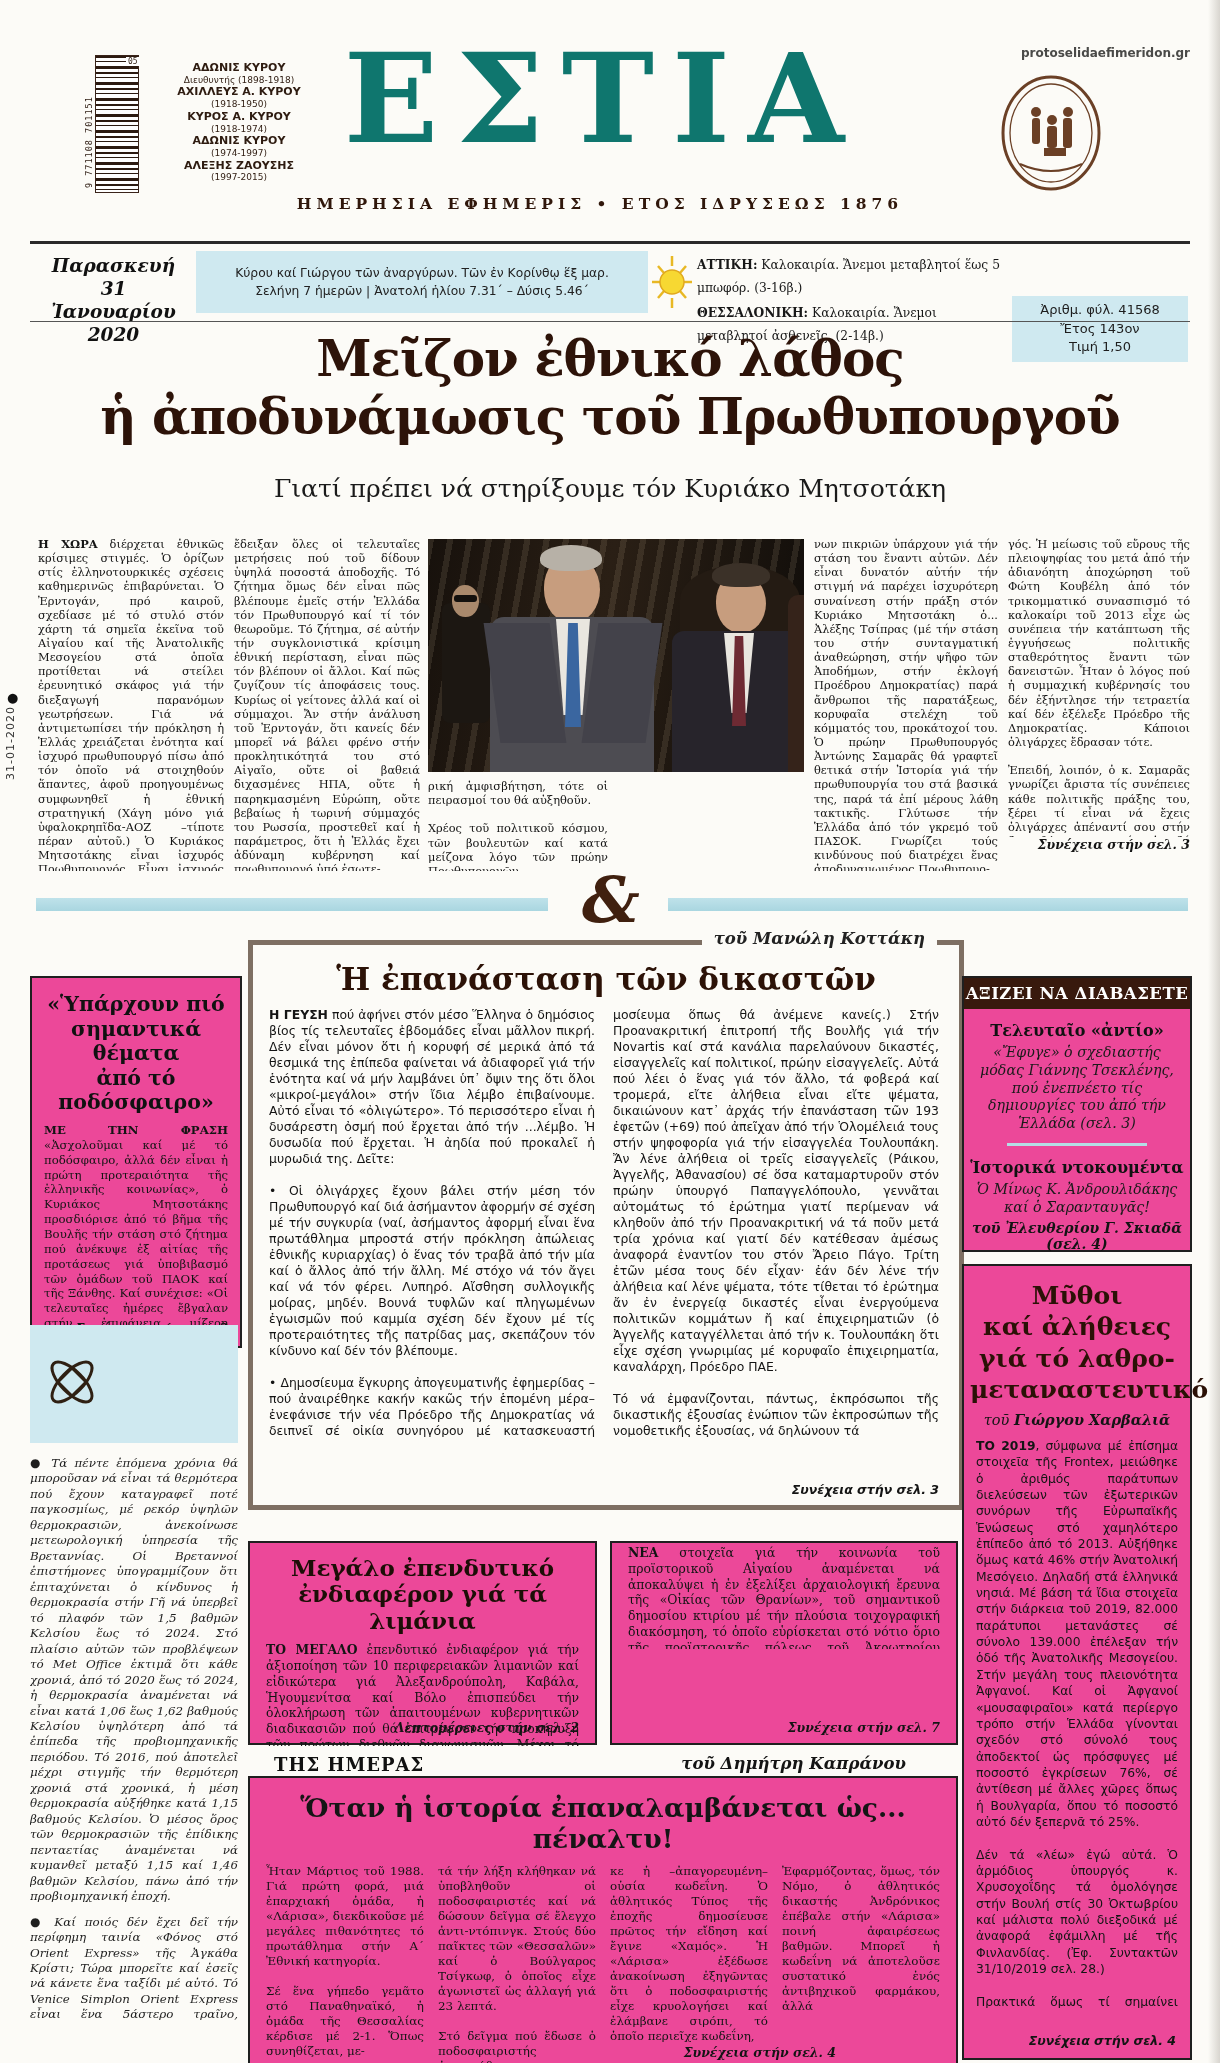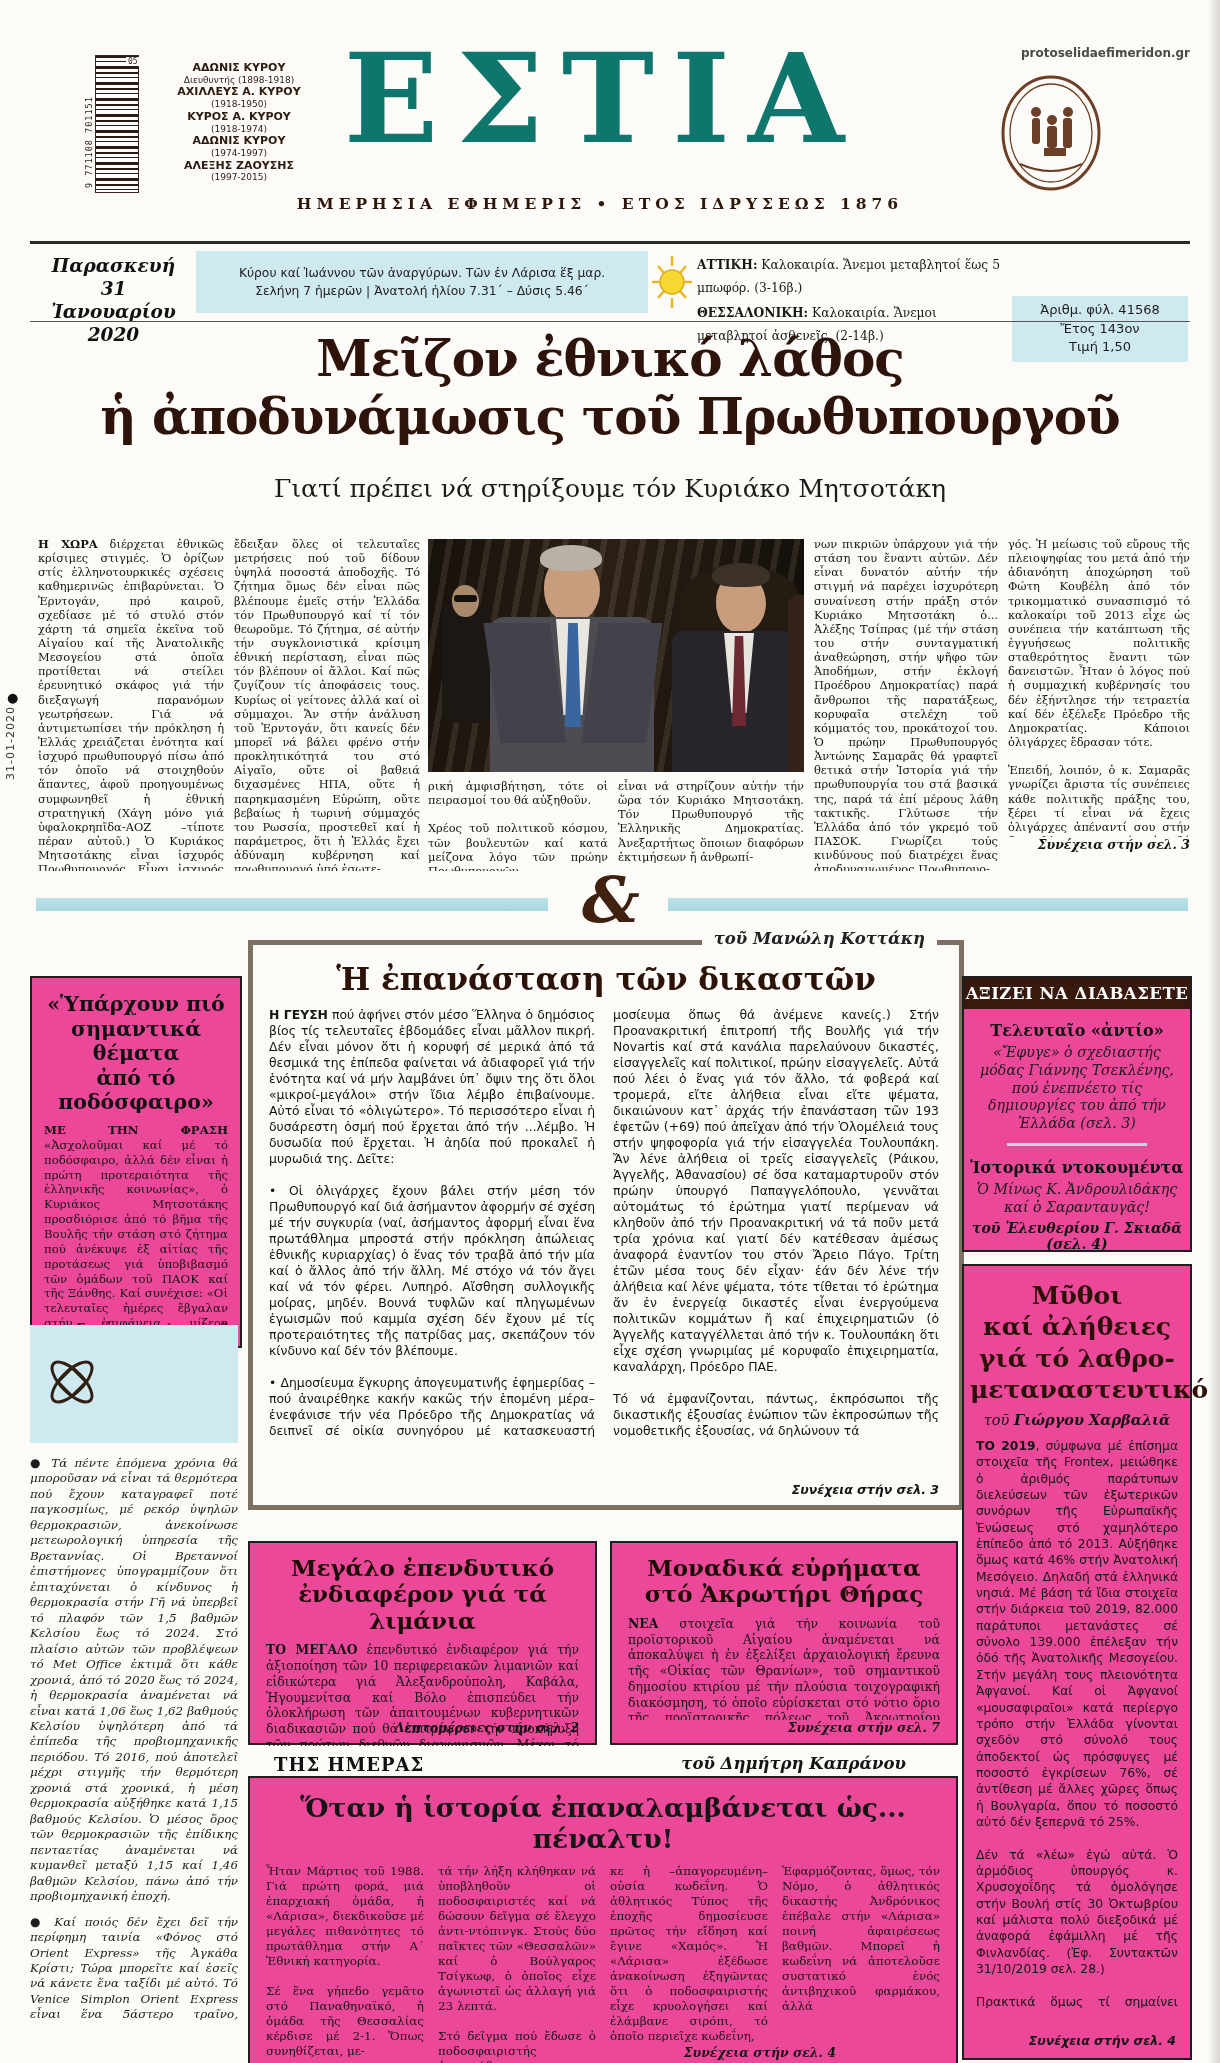--- a/index.html
+++ b/index.html
@@ -138,21 +138,21 @@
       <path d="M20 90 Q51 104 82 90" fill="none" stroke="#6b4026" stroke-width="2"></path>
     </svg>
   </div>
 
   <div class="abs rule-top"></div>
   <div class="abs datebox">
     <div>Παρασκευή</div>
     <div>31 Ἰανουαρίου 2020</div>
   </div>
   <div class="abs saintsbox">
-    <div>Κύρου καί Ἰωάννου τῶν ἀναργύρων. Τῶν ἐν Λάρισα ἕξ μαρ.</div>
+    <div>Κύρου καί Γιώργου τῶν ἀναργύρων. Τῶν ἐν Κορίνθῳ ἕξ μαρ.</div>
     <div>Σελήνη 7 ἡμερῶν | Ἀνατολή ἡλίου 7.31΄ – Δύσις 5.46΄</div>
   </div>
   <div class="abs sun">
     <svg width="44" height="60" viewBox="0 0 44 60">
       <g stroke="#e8b824" stroke-width="2.5">
         <line x1="22" y1="4" x2="22" y2="14"></line>
           <line x1="22" y1="46" x2="22" y2="56"></line>
         <line x1="2" y1="30" x2="10" y2="30"></line>
           <line x1="34" y1="30" x2="42" y2="30"></line>
         <line x1="8" y1="14" x2="14" y2="21"></line>
@@ -200,21 +200,20 @@
     <div class="fig" style="left:284px;top:24px;width:58px;height:24px;background:#3b3128;border-radius:50% 50% 40% 40%;"></div>
     <div class="fig" style="left:244px;top:92px;width:140px;height:141px;background:#27242b;border-radius:12px 12px 0 0;"></div>
     <div class="fig" style="left:296px;top:94px;width:30px;height:80px;background:#e9e6df;clip-path:polygon(0 0,100% 0,75% 100%,25% 100%);"></div>
     <div class="fig" style="left:304px;top:97px;width:14px;height:90px;background:#6e2a33;clip-path:polygon(20% 0,80% 0,100% 100%,0 100%);"></div>
     <div class="fig" style="left:360px;top:56px;width:30px;height:177px;background:#35231a;border-radius:10px 0 0 0;"></div>
   </div>
 
   <div class="abs col just clip pre c3">ρική ἀμφισβήτηση, τότε οἱ πειρασμοί του θά αὐξηθοῦν.
 
 Χρέος τοῦ πολιτικοῦ κόσμου, τῶν βουλευτῶν καί κατά μείζονα λόγο τῶν πρώην Πρωθυπουργῶν</div>
-  <div class="abs col just clip c4">εἶναι νά στηρίζουν αὐτήν τήν ὥρα τόν Κυριάκο Μητσοτάκη. Τόν Πρωθυπουργό τῆς Ἑλληνικῆς Δημοκρατίας. Ἀνεξαρτήτως ὅποιων διαφόρων ἐκτιμήσεων ἤ ἀνθρωπί-</div>
   <div class="abs col just clip c5">νων πικριῶν ὑπάρχουν γιά τήν στάση του ἔναντι αὐτῶν. Δέν εἶναι δυνατόν αὐτήν τήν στιγμή νά παρέχει ἰσχυρότερη συναίνεση στήν πράξη στόν Κυριάκο Μητσοτάκη ὁ... Ἀλέξης Τσίπρας (μέ τήν στάση του στήν συνταγματική ἀναθεώρηση, στήν ψῆφο τῶν Ἀποδήμων, στήν ἐκλογή Προέδρου Δημοκρατίας) παρά ἄνθρωποι τῆς παρατάξεως, κορυφαῖα στελέχη τοῦ κόμματός του, προκάτοχοί του. Ὁ πρώην Πρωθυπουργός Ἀντώνης Σαμαρᾶς θά γραφτεῖ θετικά στήν Ἱστορία γιά τήν πρωθυπουργία του στά βασικά της, παρά τά ἐπί μέρους λάθη τακτικῆς. Γλύτωσε τήν Ἑλλάδα ἀπό τόν γκρεμό τοῦ ΠΑΣΟΚ. Γνωρίζει τούς κινδύνους πού διατρέχει ἕνας ἀποδυναμωμένος Πρωθυπουρ-</div>
   <div class="abs col clip c6">
     <div class="just pre" style="height:300px;overflow:hidden;">γός. Ἡ μείωσις τοῦ εὔρους τῆς πλειοψηφίας του μετά ἀπό τήν ἀδιανόητη ἀποχώρηση τοῦ Φώτη Κουβέλη ἀπό τόν τρικομματικό συνασπισμό τό καλοκαίρι τοῦ 2013 εἶχε ὡς συνέπεια τήν κατάπτωση τῆς ἐγγυήσεως πολιτικῆς σταθερότητος ἔναντι τῶν δανειστῶν. Ἦταν ὁ λόγος πού ἡ συμμαχική κυβέρνησίς του δέν ἐξήντλησε τήν τετραετία καί δέν ἐξέλεξε Πρόεδρο τῆς Δημοκρατίας. Κάποιοι ὀλιγάρχες ἔδρασαν τότε.
 
 Ἐπειδή, λοιπόν, ὁ κ. Σαμαρᾶς γνωρίζει ἄριστα τίς συνέπειες κάθε πολιτικῆς πράξης του, ξέρει τί εἶναι νά ἔχεις ὀλιγάρχες ἀπέναντί σου στήν διακυβέρνηση, καί ἐπειδή διαθέτει τεράστια ἐμπειρία</div>
     <div class="cont">Συνέχεια στήν σελ. 3</div>
   </div>
 
   <div class="abs edge-dot">●</div>
   <div class="abs edge-date">31-01-2020</div>
@@ -285,22 +284,20 @@
   </div>
 
   <div class="abs bx ports">
     <div class="midbx-h pre">Μεγάλο ἐπενδυτικό
 ἐνδιαφέρον γιά τά λιμάνια</div>
     <div class="midbx-b just clip"><span class="leadin">ΤΟ ΜΕΓΑΛΟ</span><span> ἐπενδυτικό ἐνδιαφέρον γιά τήν ἀξιοποίηση τῶν 10 περιφερειακῶν λιμανιῶν καί εἰδικώτερα γιά Ἀλεξανδρούπολη, Καβάλα, Ἡγουμενίτσα καί Βόλο ἐπισπεύδει τήν ὁλοκλήρωση τῶν ἀπαιτουμένων κυβερνητικῶν διαδικασιῶν πού θά ἐπιτρέψουν τήν προκήρυξη τῶν πρώτων διεθνῶν διαγωνισμῶν. Μέχρι τό τέλος Φεβρουαρίου θά κατατεθεῖ πρός ψήφισιν στήν Βουλή τό νέο θεσμικό πλαίσιο.</span></div>
     <div class="cont midbx-c">Λεπτομέρειες στήν σελ. 2</div>
   </div>
 
   <div class="abs bx thera">
-    <div class="midbx-h pre">Μοναδικά εὑρήματα
-στό Ἀκρωτήρι Θήρας</div>
     <div class="midbx-b just clip"><span class="leadin">ΝΕΑ</span><span> στοιχεῖα γιά τήν κοινωνία τοῦ προϊστορικοῦ Αἰγαίου ἀναμένεται νά ἀποκαλύψει ἡ ἐν ἐξελίξει ἀρχαιολογική ἔρευνα τῆς «Οἰκίας τῶν Θρανίων», τοῦ σημαντικοῦ δημοσίου κτιρίου μέ τήν πλούσια τοιχογραφική διακόσμηση, τό ὁποῖο εὑρίσκεται στό νότιο ὅριο τῆς προϊστορικῆς πόλεως τοῦ Ἀκρωτηρίου Θήρας, δίπλα στήν Ξεστή 3. Στούς ἐσωτερικούς χώρους τῆς «οἰκίας τῶν Θρανίων» ἡ ἀρχαιολογική σκαπάνη</span></div>
     <div class="cont midbx-c">Συνέχεια στήν σελ. 7</div>
   </div>
 
   <div class="abs bx daily">
     <div class="daily-kick">ΤΗΣ ΗΜΕΡΑΣ</div>
     <div class="daily-by"><span>τοῦ </span><b>Δημήτρη Καπράνου</b></div>
     <div class="daily-h">Ὅταν ἡ ἱστορία ἐπαναλαμβάνεται ὡς... πέναλτυ!</div>
     <div class="daily-cols">
       <div class="daily-col just clip pre">Ἦταν Μάρτιος τοῦ 1988. Γιά πρώτη φορά, μιά ἐπαρχιακή ὁμάδα, ἡ «Λάρισα», διεκδικοῦσε μέ μεγάλες πιθανότητες τό πρωτάθλημα στήν Α΄ Ἐθνική κατηγορία.

